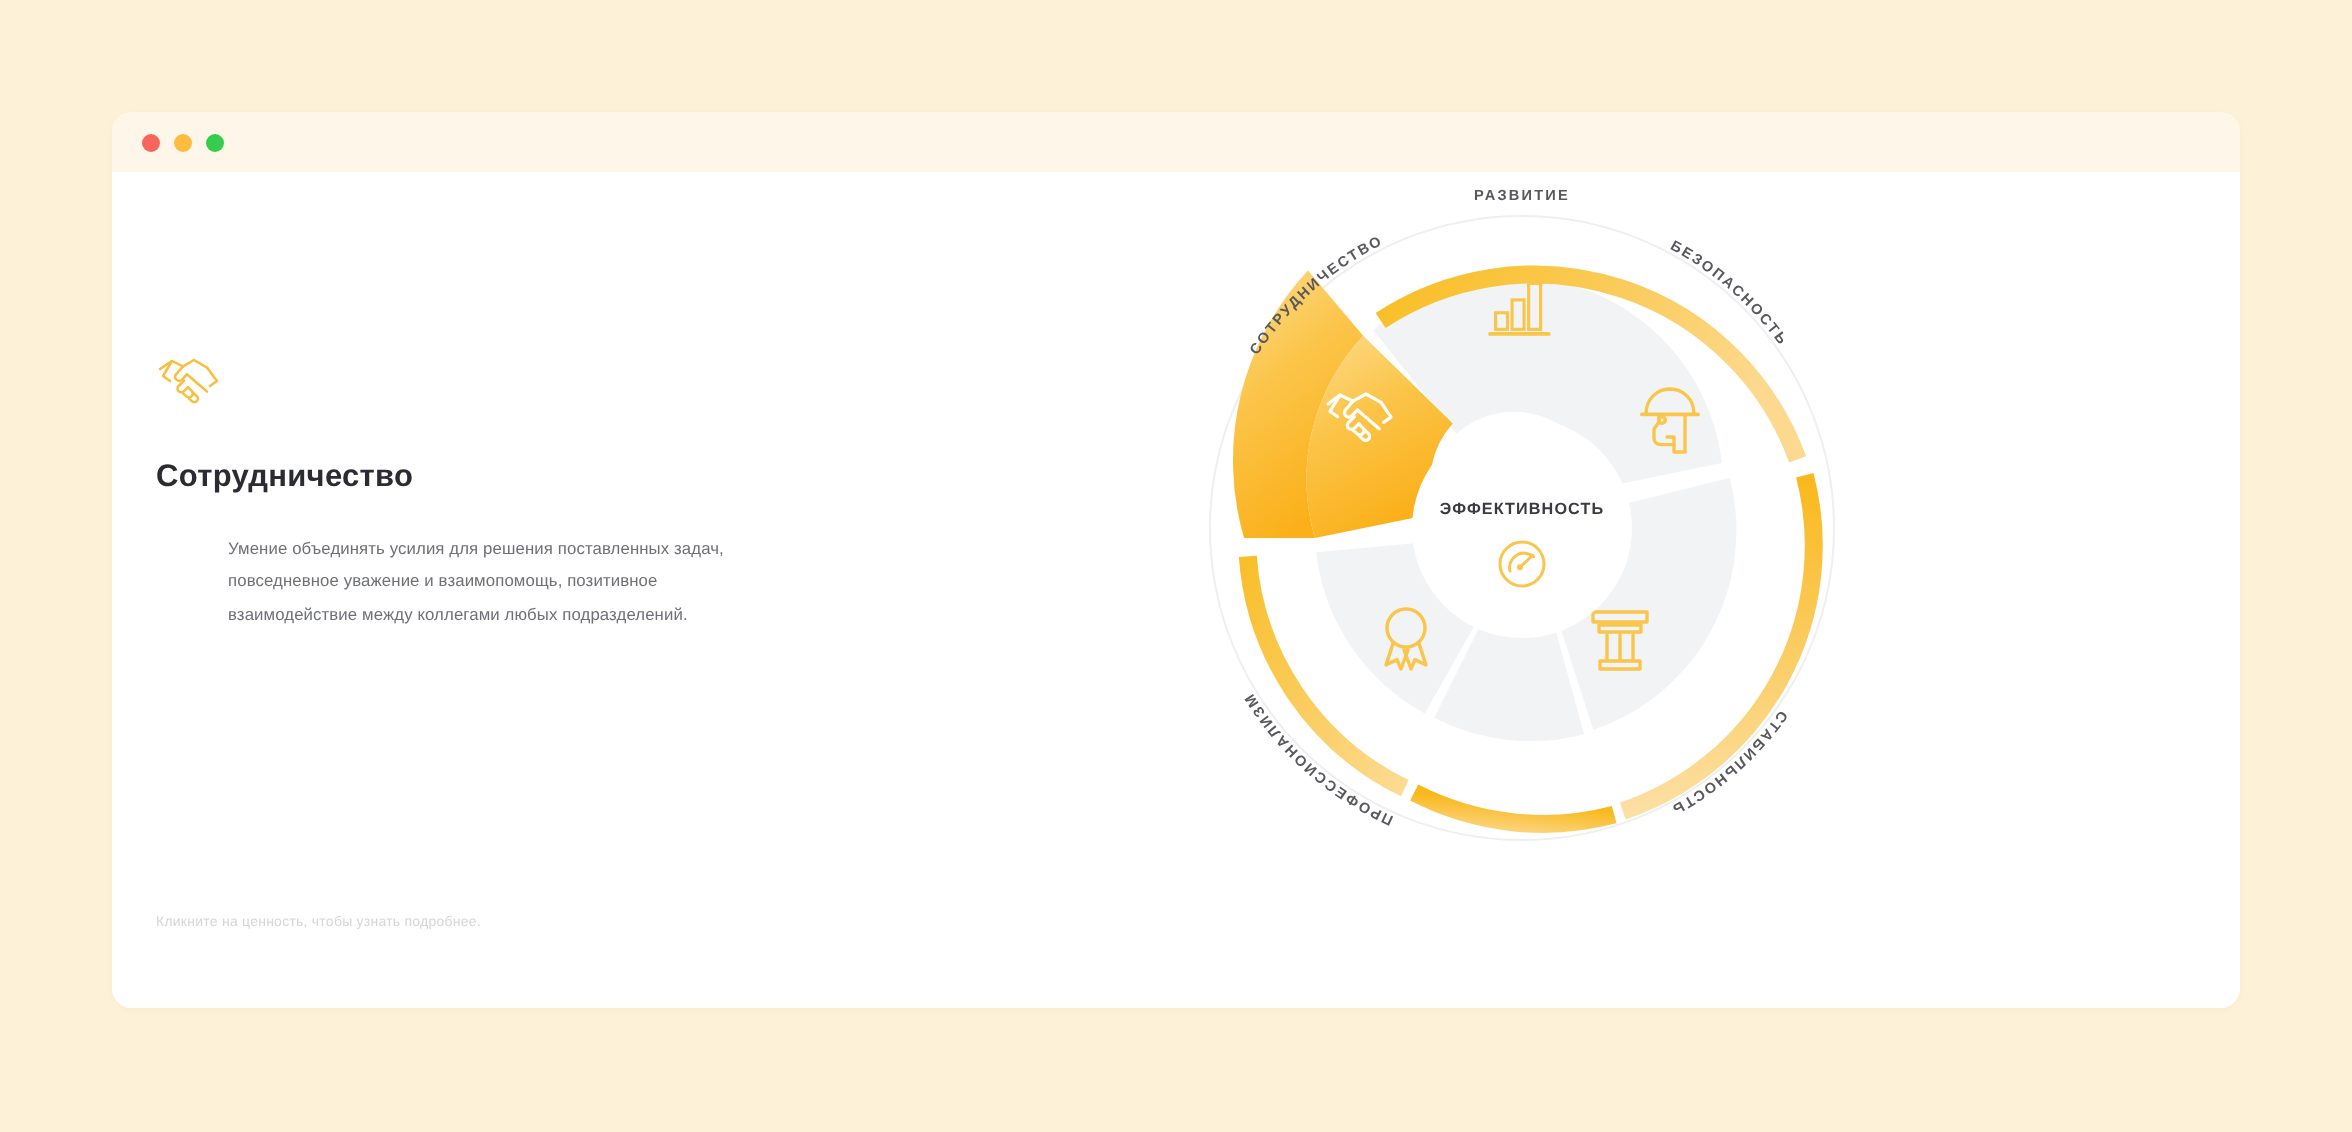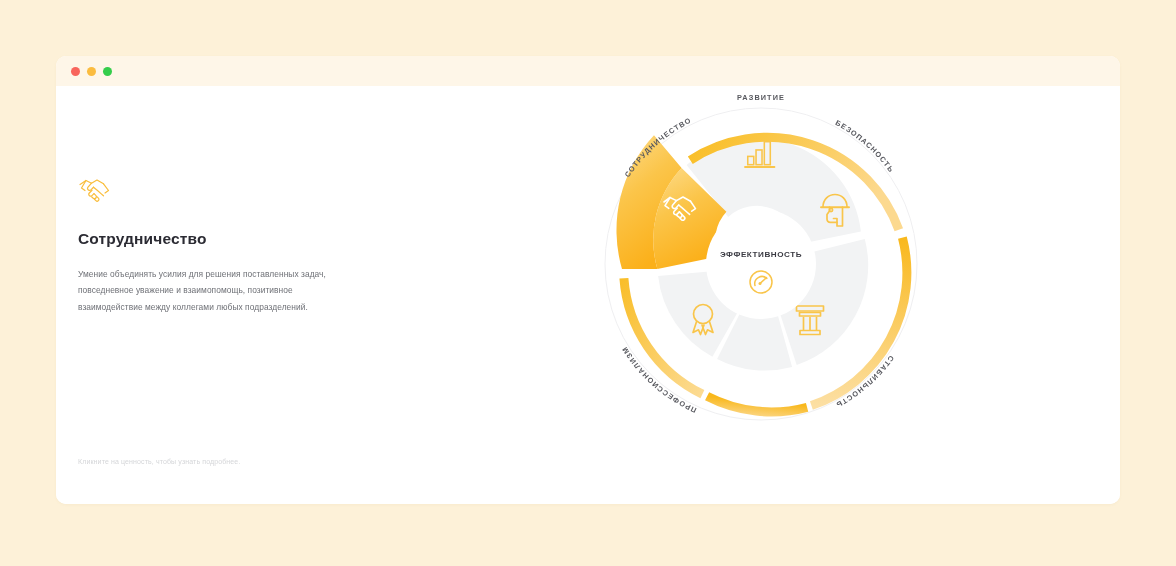--- a/index.html
+++ b/index.html
@@ -64,20 +64,21 @@
     color: #2B2B33;
     letter-spacing: 0.15px;
     margin-bottom: 18px;
   }
   .info-desc {
     font-size: 8.4px;
     line-height: 1.95;
     color: #6E7076;
     letter-spacing: 0.06px;
     max-width: 268px;
+    margin-left: 36px;
   }
 
   .hint-text {
     position: absolute;
     left: 22px;
     top: 372px;
     font-size: 7px;
     color: #D5D6D9;
     letter-spacing: 0.12px;
   }

